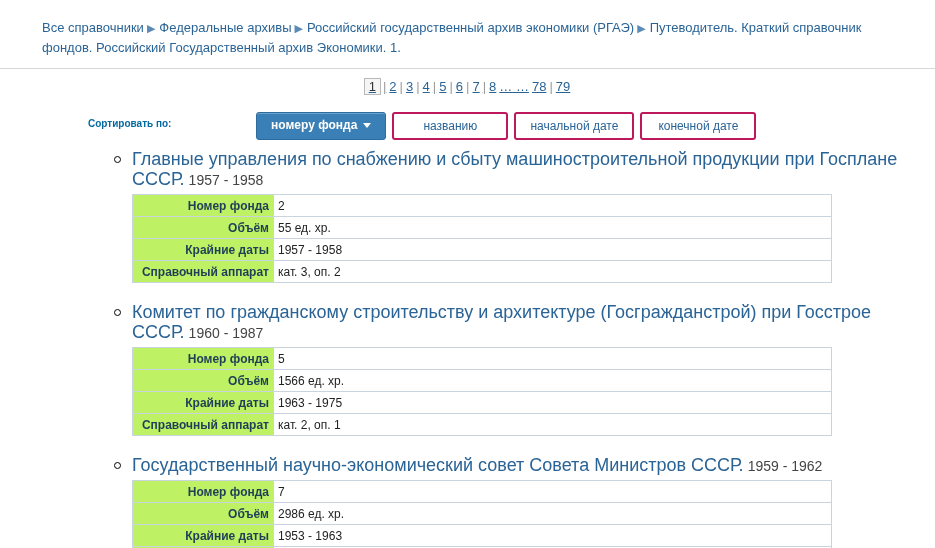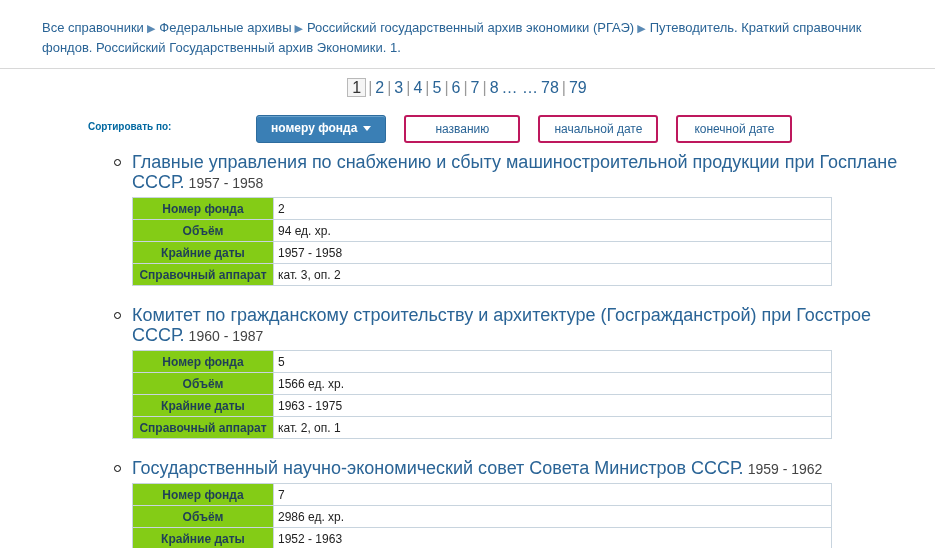--- a/index.html
+++ b/index.html
@@ -35,23 +35,24 @@
   }
   .rule {
     margin: 10px 0 0 0;
     border: none;
     border-top: 1px solid #d8d8d8;
     height: 0;
   }
   
   .pager {
     text-align: center;
-    font-size: 16px;
+    font-size: 13px;
     color: #2a6496;
     padding: 10px 0 4px 0;
+    text-decoration: underline;
   }
   .pager a {
     color: #2a6496;
     text-decoration: none;
     padding: 0 1px;
   }
   .pager .current {
     color: #333333;
     border: 1px solid #b9b9b9;
     background: #f5f5f5;
@@ -75,21 +76,21 @@
   }
   .sort-count {
     color: #1e5c91;
     font-weight: bold;
     font-size: 13px;
     line-height: 18px;
     padding-top: 6px;
   }
   .sort-buttons {
     display: flex;
-    gap: 18px;
+    gap: 6px;
     padding-top: 2px;
   }
   .btn {
     font-size: 12px;
     padding: 5px 14px;
     border-radius: 3px;
     cursor: pointer;
     white-space: nowrap;
     line-height: 14px;
     text-align: center;
@@ -156,22 +157,22 @@
     table-layout: fixed;
   }
   table.fund-table td {
     border: 1px solid #c8d4de;
     font-size: 12px;
     height: 19px;
     padding: 1px 4px;
   }
   td.k {
     width: 132px;
-    background: #84cc16;
-    text-align: center;
+    background: #bef264;
+    text-align: right;
     font-weight: bold;
     color: #1f3f58;
     padding-right: 6px;
   }
   td.v {
     background: #ffffff;
     color: #222222;
     padding-left: 5px;
   }
 </style>
@@ -209,21 +210,21 @@
         <a href="#" class="fund-title">Главные управления по снабжению и сбыту машиностроительной продукции при Госплане СССР.</a><span class="fund-dates">1957 - 1958</span>
       </div>
       <table class="fund-table">
         <tbody>
             <tr>
               <td class="k">Номер фонда</td>
               <td class="v">2</td>
             </tr>
         <tr>
               <td class="k">Объём</td>
-              <td class="v">94 ед. хр.</td>
+              <td class="v">55 ед. хр.</td>
             </tr>
         <tr>
               <td class="k">Крайние даты</td>
               <td class="v">1957 - 1958</td>
             </tr>
         <tr>
               <td class="k">Справочный аппарат</td>
               <td class="v">кат. 3, оп. 2</td>
             </tr>
       </tbody>
@@ -267,21 +268,21 @@
             <tr>
               <td class="k">Номер фонда</td>
               <td class="v">7</td>
             </tr>
         <tr>
               <td class="k">Объём</td>
               <td class="v">2986 ед. хр.</td>
             </tr>
         <tr>
               <td class="k">Крайние даты</td>
-              <td class="v">1952 - 1963</td>
+              <td class="v">1953 - 1963</td>
             </tr>
         <tr>
               <td class="k">Справочный аппарат</td>
               <td class="v">кат. 1, оп. 4</td>
             </tr>
       </tbody>
         </table>
     </div>
 
   </div>

